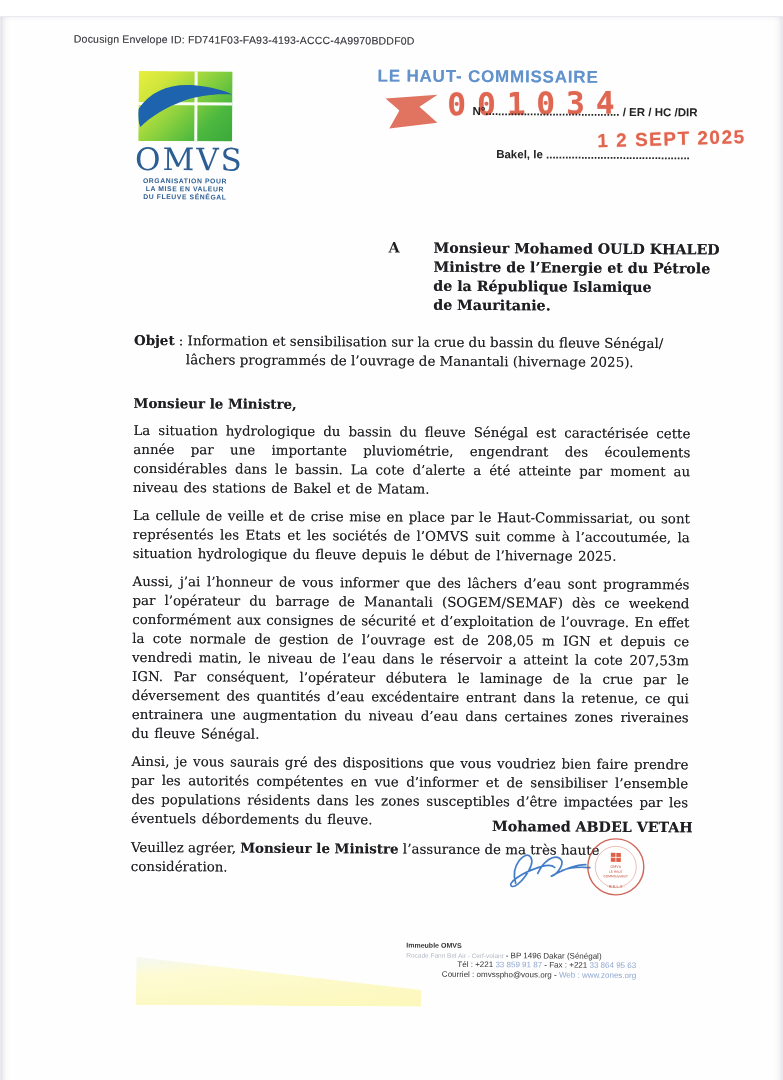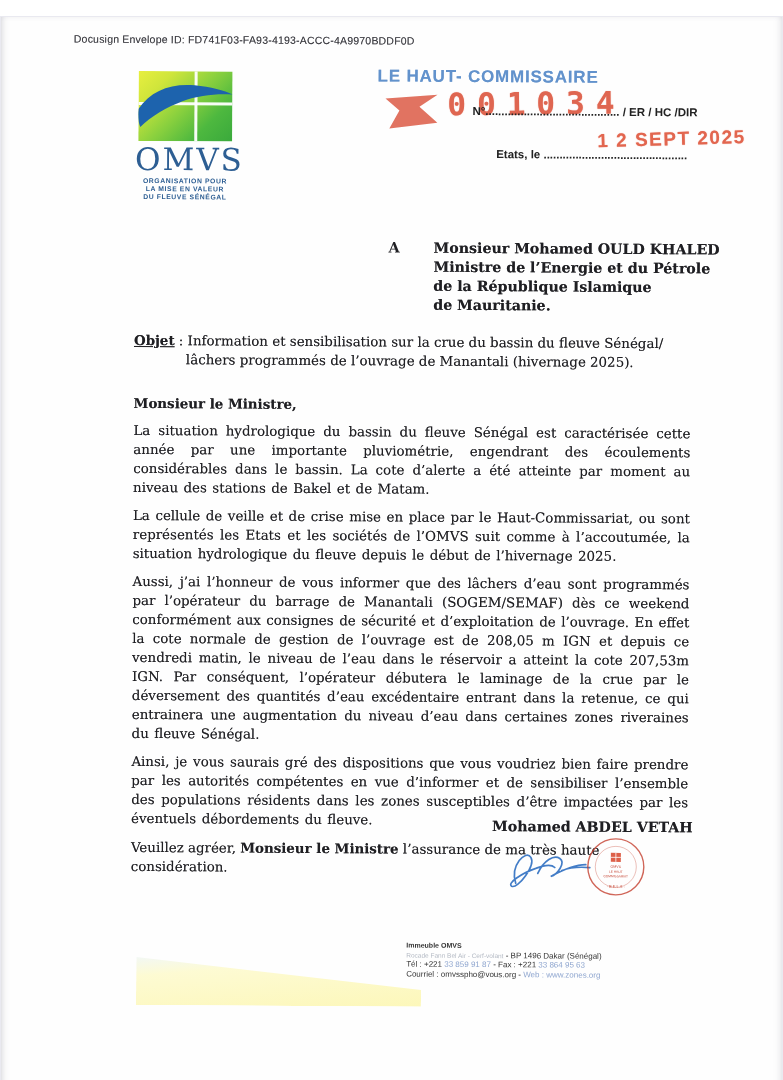--- a/index.html
+++ b/index.html
@@ -72,38 +72,38 @@
   .recipient .lines { margin-left:45px; }
   .recipient .lines div { font-weight:bold; font-size:14.2px; line-height:19px; color:#1f1f23; text-shadow:0 0 .5px rgba(31,31,35,.65); }
 
   
   .serifTxt { font-family:"DejaVu Serif", serif; color:#1f1f23; text-shadow:0 0 .5px rgba(31,31,35,.6); }
   .subject {
     position:absolute; left:136px; top:316px; width:557px;
     font-size:13.4px; line-height:19px;
     padding-left:52px; text-indent:-52px;
   }
-  .subject .objet-label { font-weight:bold; text-decoration:underline; }
+  .subject .objet-label { font-weight:bold; }
   .body-block { position:absolute; left:136px; top:379px; width:557px; font-size:13.4px; line-height:19px; }
   .body-block .salutation { font-weight:bold; margin-bottom:8px; }
   .body-block p { text-align:justify; margin-bottom:9px; word-spacing:1.2px; }
   .body-block .closing { text-align:left; margin-top:10px; }
   .body-block .closing b { font-weight:bold; }
 
   
   .sig-name { position:absolute; left:497px; top:801px; font-family:"DejaVu Serif", serif; font-weight:bold; font-size:14.2px; color:#1f1f23; text-shadow:0 0 .5px rgba(31,31,35,.65); }
   .sig-script { position:absolute; left:505px; top:826px; }
   .round-stamp { position:absolute; left:590px; top:818px; }
 
   
   .footer { position:absolute; left:412px; top:924px; width:230px; font-size:8px; color:#333; line-height:9.5px; }
   .footer .f1 { font-size:7px; font-weight:bold; }
   .footer .gray { color:#b4bac4; font-size:6.5px; }
   .footer .light { color:#8fa6cf; }
-  .footer .f3, .footer .f4 { text-align:left; }
+  .footer .f3, .footer .f4 { text-align:right; }
 
   
   .yellow-wedge {
     position:absolute; left:142px; top:938px; width:285px; height:52px;
     background:linear-gradient(175deg, #eef6fb 0%, #fdfacb 30%, #fcf6ae 100%);
     clip-path:polygon(0 8%, 100% 68%, 100% 100%, 0 100%);
     opacity:.85;
   }
   .bottom-edge {
     position:absolute; left:6px; top:1071px; width:762px; height:7px;
@@ -139,21 +139,21 @@
     <div class="hc-title">LE HAUT- COMMISSAIRE</div>
 
     <svg class="stamp-blotch" width="62" height="40" viewBox="0 0 62 40">
       <polygon points="6,6 58,2 40,14 58,30 10,36 20,18" fill="#d9503a" opacity="0.8"></polygon>
     </svg>
     <div class="stamp-number">001034</div>
 
     <div class="ref-line"><span>N°</span><span>..........................................</span><span> / ER / HC /DIR</span></div>
 
     <div class="date-stamp">1 2 SEPT 2025</div>
-    <div class="date-line"><span>Etats, le</span> <span>.............................................</span></div>
+    <div class="date-line"><span>Bakel, le</span> <span>.............................................</span></div>
 
     <div class="recipient">
       <span class="to-label">A</span>
       <div class="lines">
         <div>Monsieur Mohamed OULD KHALED</div>
         <div>Ministre de l’Energie et du Pétrole</div>
         <div>de la République Islamique</div>
         <div>de Mauritanie.</div>
       </div>
     </div>

